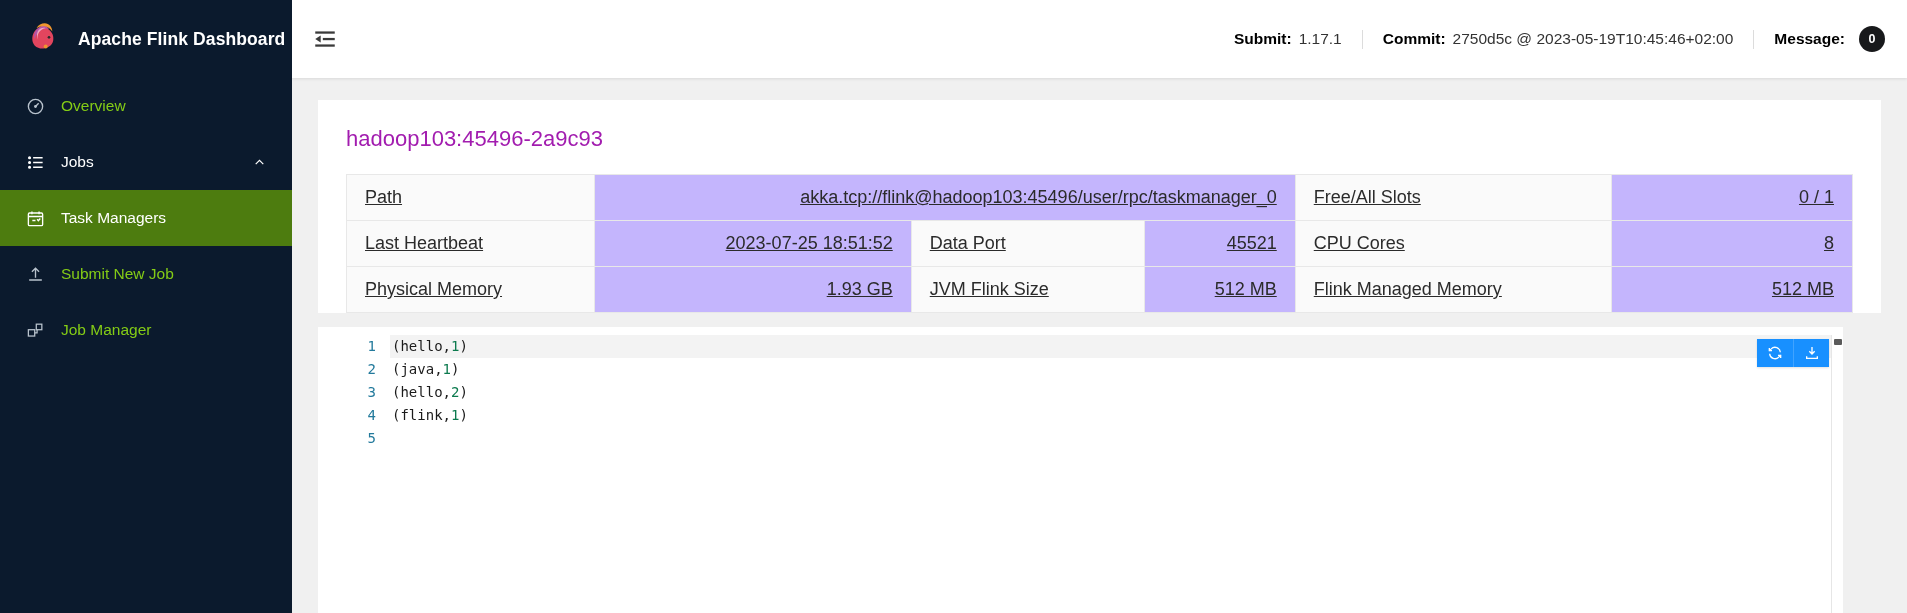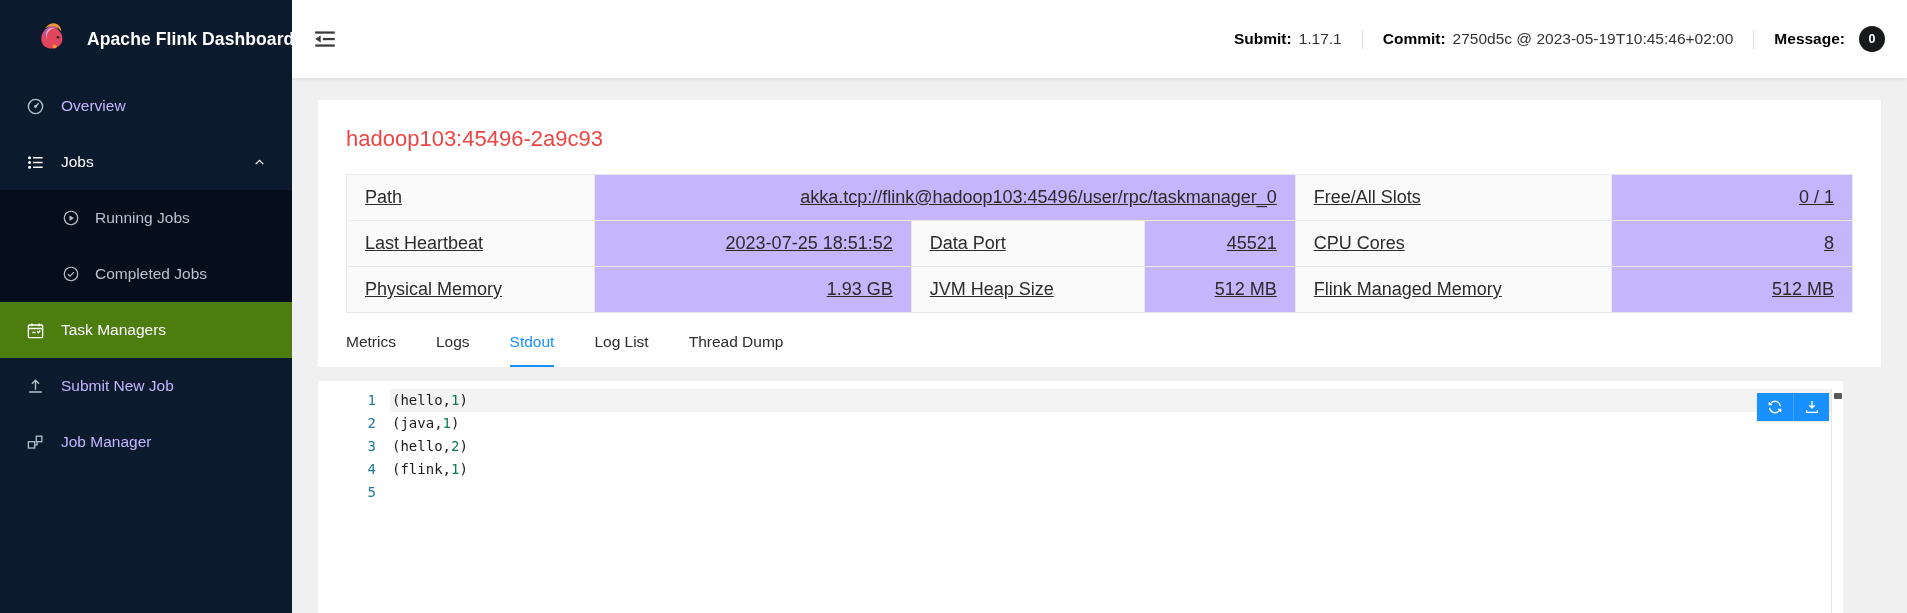--- a/index.html
+++ b/index.html
@@ -13,32 +13,32 @@
 
   
   .sidebar {
     width: 292px; min-width: 292px; height: 613px;
     background: #0b1a2d;
     display: flex; flex-direction: column;
     position: relative; z-index: 5;
   }
   .brand {
     height: 78px; display: flex; align-items: center;
-    padding-left: 33px; gap: 14px;
+    padding-left: 24px; gap: 14px;
   }
   .brand-logo { width: 40px; height: 40px; flex: none; }
   .brand-title {
     color: #ffffff; font-size: 17.5px; font-weight: bold;
     letter-spacing: .1px; white-space: nowrap;
   }
   .nav { display: flex; flex-direction: column; }
   .nav-item {
     height: 56px; display: flex; align-items: center;
     padding-left: 26px; gap: 16px;
-    color: #c4b5fd; font-size: 15.5px;
+    color: #84cc16; font-size: 15.5px;
     cursor: pointer; user-select: none;
   }
   .nav-item .ico { width: 19px; height: 19px; flex: none; display: block; }
   .nav-item.active { background: #4d7c0f; color: #ffffff; }
   .nav-item.parent-open { color: #ffffff; }
   .nav-group { background: #050f1c; }
   .nav-sub {
     height: 56px; display: flex; align-items: center;
     padding-left: 62px; gap: 15px;
     color: #b9c3cd; font-size: 15.5px; cursor: pointer;
@@ -64,21 +64,21 @@
   .vdiv { width: 1px; height: 19px; background: #dcdcdc; margin: 0 20px; }
   .msg-badge {
     width: 26px; height: 26px; border-radius: 50%;
     background: #18191b; color: #fff; font-size: 12.5px;
     display: flex; align-items: center; justify-content: center;
     margin-left: 14px; font-weight: bold;
   }
 
   .content { flex: 1; padding: 22px 26px 0 26px; overflow: hidden; display: flex; flex-direction: column; }
   .card { background: #ffffff; padding: 26px 28px 0 28px; flex: none; }
-  .tm-title { font-size: 22px; color: #ef4444; font-weight: normal; margin-bottom: 22px; }
+  .tm-title { font-size: 22px; color: #a21caf; font-weight: normal; margin-bottom: 22px; }
 
   table.info { width: 100%; border-collapse: collapse; table-layout: fixed; }
   table.info td {
     border: 1px solid #e8e8e8; padding: 0 18px; height: 46px;
     font-size: 18px; color: #2b2b2b; overflow: hidden;
     text-overflow: ellipsis; white-space: nowrap; text-decoration: underline;
   }
   td.k { background: #fafafa; }
   td.v { background: #c4b5fd; text-align: right; }
 
@@ -167,36 +167,20 @@
             <circle cx="4.5" cy="6" r="1.1" fill="#fff"></circle>
             <circle cx="4.5" cy="12" r="1.1" fill="#fff"></circle>
             <circle cx="4.5" cy="18" r="1.1" fill="#fff"></circle>
         </svg>
         <span>Jobs</span>
         <svg class="chev" viewBox="0 0 24 24" fill="none" stroke="#ffffff" stroke-width="2.2">
           <path d="M5 15l7-7 7 7"></path>
         </svg>
       </div>
 
-      <div class="nav-group">
-        <div class="nav-sub">
-          <svg class="ico" viewBox="0 0 24 24" fill="none" stroke="#b9c3cd" stroke-width="1.6">
-            <circle cx="12" cy="12" r="9"></circle>
-              <path d="M10 8.5l6 3.5-6 3.5z" fill="#b9c3cd" stroke="none"></path>
-          </svg>
-          <span>Running Jobs</span>
-        </div>
-        <div class="nav-sub">
-          <svg class="ico" viewBox="0 0 24 24" fill="none" stroke="#b9c3cd" stroke-width="1.6">
-            <circle cx="12" cy="12" r="9"></circle>
-              <path d="M8 12.3l2.6 2.7L16 9.6"></path>
-          </svg>
-          <span>Completed Jobs</span>
-        </div>
-      </div>
 
       <div class="nav-item active">
         <svg class="ico" viewBox="0 0 24 24" fill="none" stroke="#ffffff" stroke-width="1.7">
           <rect x="3" y="5" width="18" height="16" rx="1.5"></rect>
             <path d="M3 9.5h18M7.5 3v3.5M16.5 3v3.5"></path>
             <path d="M8 14.5h4M14 13l1.6 1.8L18 12"></path>
         </svg>
         <span>Task Managers</span>
       </div>
 
@@ -265,35 +249,28 @@
               <td class="k">Last Heartbeat</td>
               <td class="v">2023-07-25 18:51:52</td>
               <td class="k">Data Port</td>
               <td class="v">45521</td>
               <td class="k">CPU Cores</td>
               <td class="v">8</td>
             </tr>
             <tr>
               <td class="k">Physical Memory</td>
               <td class="v">1.93 GB</td>
-              <td class="k">JVM Heap Size</td>
+              <td class="k">JVM Flink Size</td>
               <td class="v">512 MB</td>
               <td class="k">Flink Managed Memory</td>
               <td class="v">512 MB</td>
             </tr>
           </tbody>
         </table>
 
-        <div class="tabs">
-          <div class="tab">Metrics</div>
-          <div class="tab">Logs</div>
-          <div class="tab active">Stdout</div>
-          <div class="tab">Log List</div>
-          <div class="tab">Thread Dump</div>
-        </div>
       </div>
 
       <div class="logwrap">
         <div class="log-actions">
           <div class="log-btn">
             <svg viewBox="0 0 24 24" fill="none" stroke="#ffffff" stroke-width="2">
               <path d="M20 11a8 8 0 0 0-13.7-5.2L3.5 8.5"></path>
                 <path d="M3.5 4.5v4h4"></path>
               <path d="M4 13a8 8 0 0 0 13.7 5.2l2.8-2.7"></path>
                 <path d="M20.5 19.5v-4h-4"></path>

